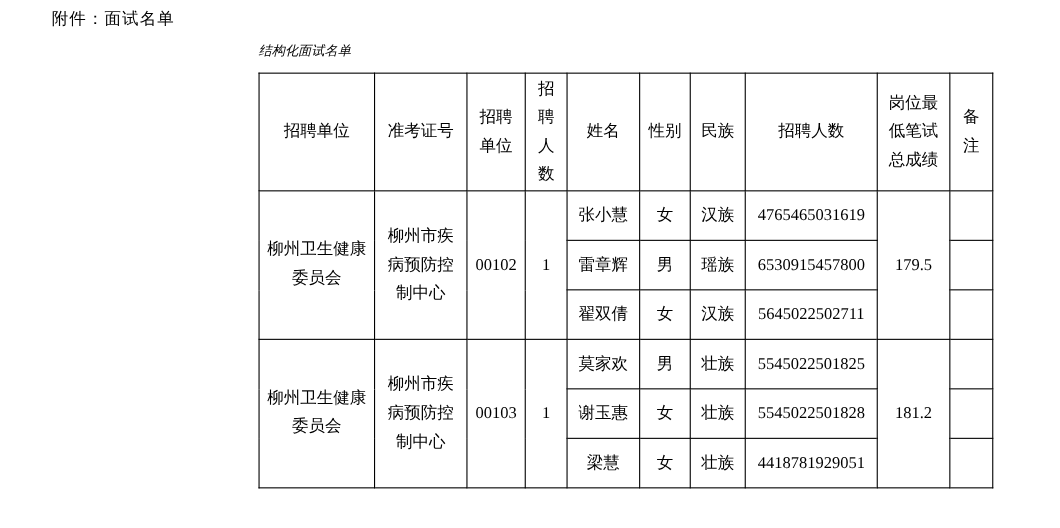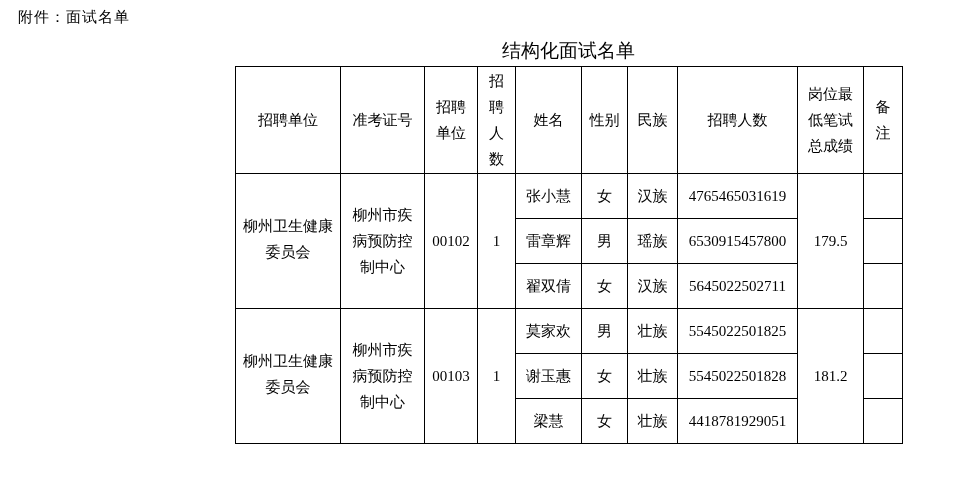--- a/index.html
+++ b/index.html
@@ -6,32 +6,33 @@
   html, body {
     width: 964px; height: 480px;
     background: #ffffff;
     color: #000000;
     font-family: "Liberation Serif", "DejaVu Serif", serif;
     position: relative;
     overflow: hidden;
   }
   .attachment-label {
     position: absolute;
-    left: 18px; top: 8px;
+    left: 47px; top: 8px;
     font-size: 15px;
     letter-spacing: 1px;
     white-space: nowrap;
   }
   .table-title {
     position: absolute;
     left: 235px; top: 38px;
     width: 667px;
-    text-align: center;
-    font-size: 19px;
+    text-align: left;
+    font-size: 12px;
     white-space: nowrap;
+    font-style: italic;
   }
   table.interview-table {
     position: absolute;
     left: 235px; top: 66px;
     width: 667px;
     border-collapse: collapse;
     table-layout: fixed;
   }
   .interview-table th, .interview-table td {
     border: 1px solid #000000;

